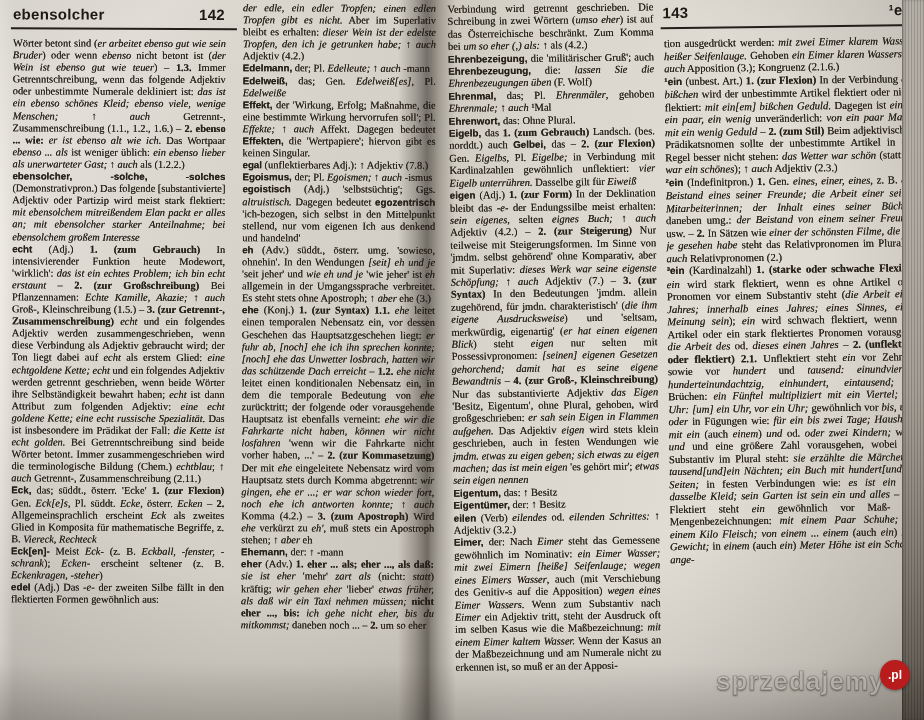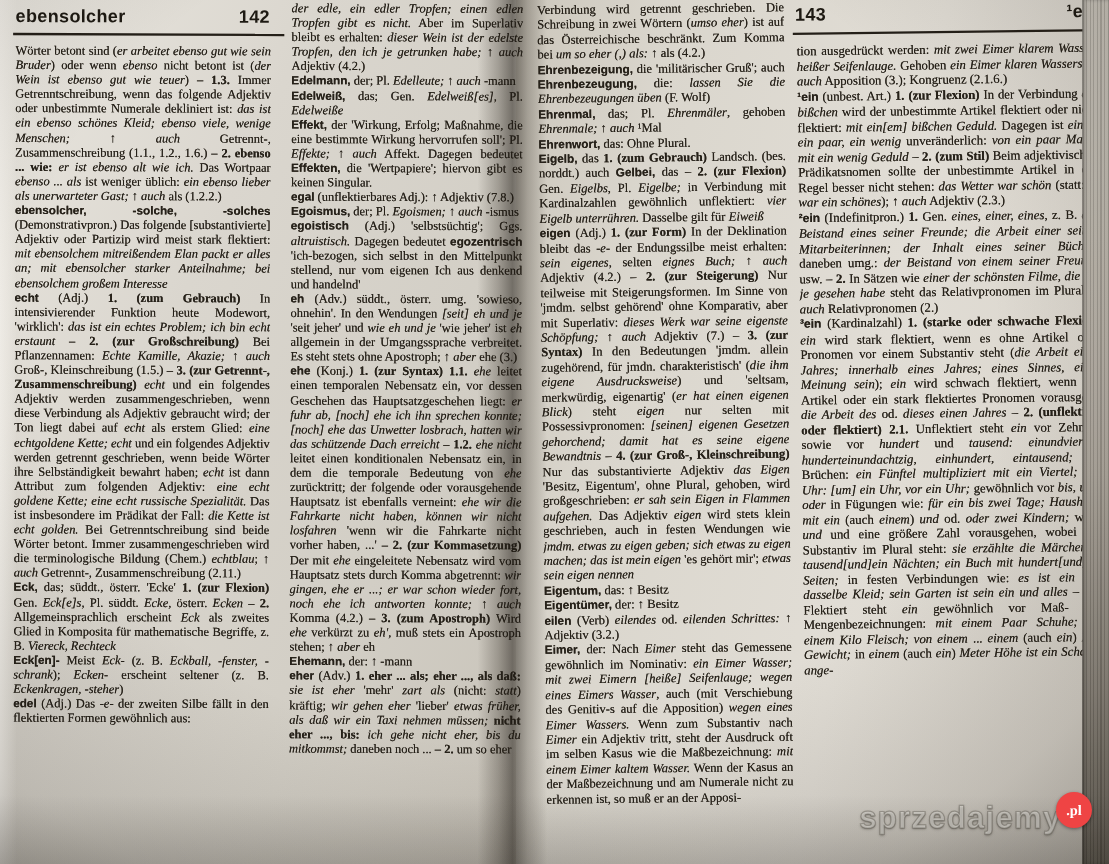--- a/index.html
+++ b/index.html
@@ -40,21 +40,21 @@
        background:repeating-linear-gradient(90deg,rgba(0,0,0,.14) 0 1px,rgba(255,255,255,.05) 1px 3px);}
   .vignette{position:absolute;inset:0;pointer-events:none;
        background:radial-gradient(ellipse at 45% 38%,rgba(0,0,0,0) 55%,rgba(24,20,14,.14) 82%,rgba(24,20,14,.32) 100%),
                   linear-gradient(180deg,rgba(0,0,0,0) 92%,rgba(24,20,14,.18) 100%);}
   .watermark{position:absolute;left:698px;top:658px;width:225px;height:52px;z-index:9;}
   .wm-text{position:absolute;left:18px;top:8px;font-family:"Liberation Sans",sans-serif;
        font-weight:700;font-size:26px;letter-spacing:1px;color:rgba(240,238,232,.52);
        -webkit-text-stroke:1px rgba(92,86,78,.45);
        text-shadow:0 1px 2px rgba(50,45,38,.55);}
   .wm-badge{position:absolute;left:182px;top:2px;width:30px;height:30px;border-radius:50%;
-       background:#ef4444;color:#fff;font-family:Liberation Serif, serif;font-weight:700;
+       background:#b91c1c;color:#fff;font-family:Liberation Sans, sans-serif;font-weight:700;
        font-size:12px;display:flex;align-items:center;justify-content:center;
        box-shadow:0 1px 3px rgba(0,0,0,.4);}
 </style>
 </head>
 <body>
 
 <div class="photo">
   <div class="bg bg-left"></div>
   <div class="bg bg-right"></div>
   <div class="left-edge"></div>

